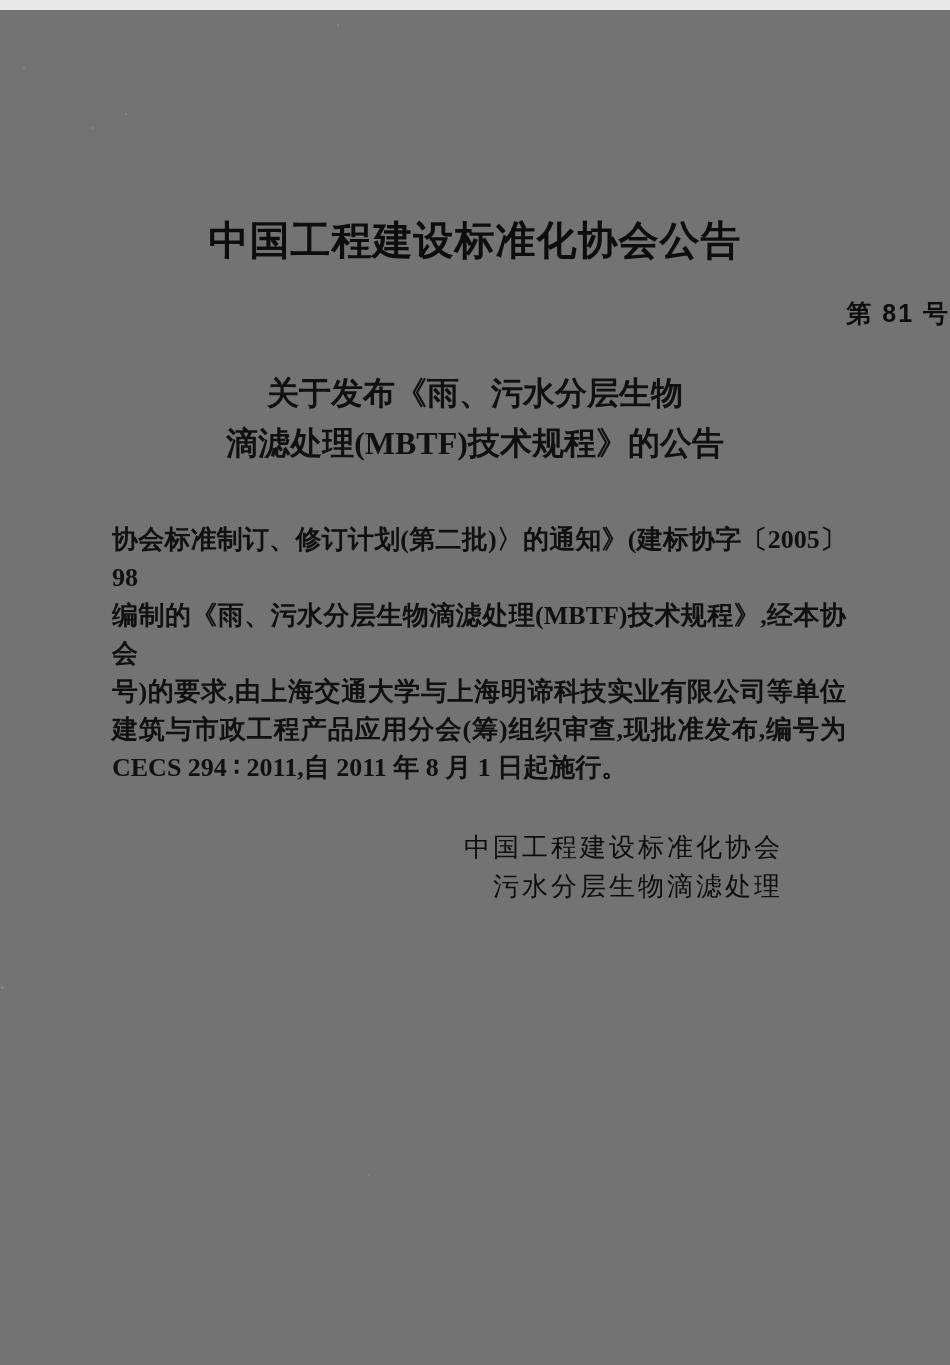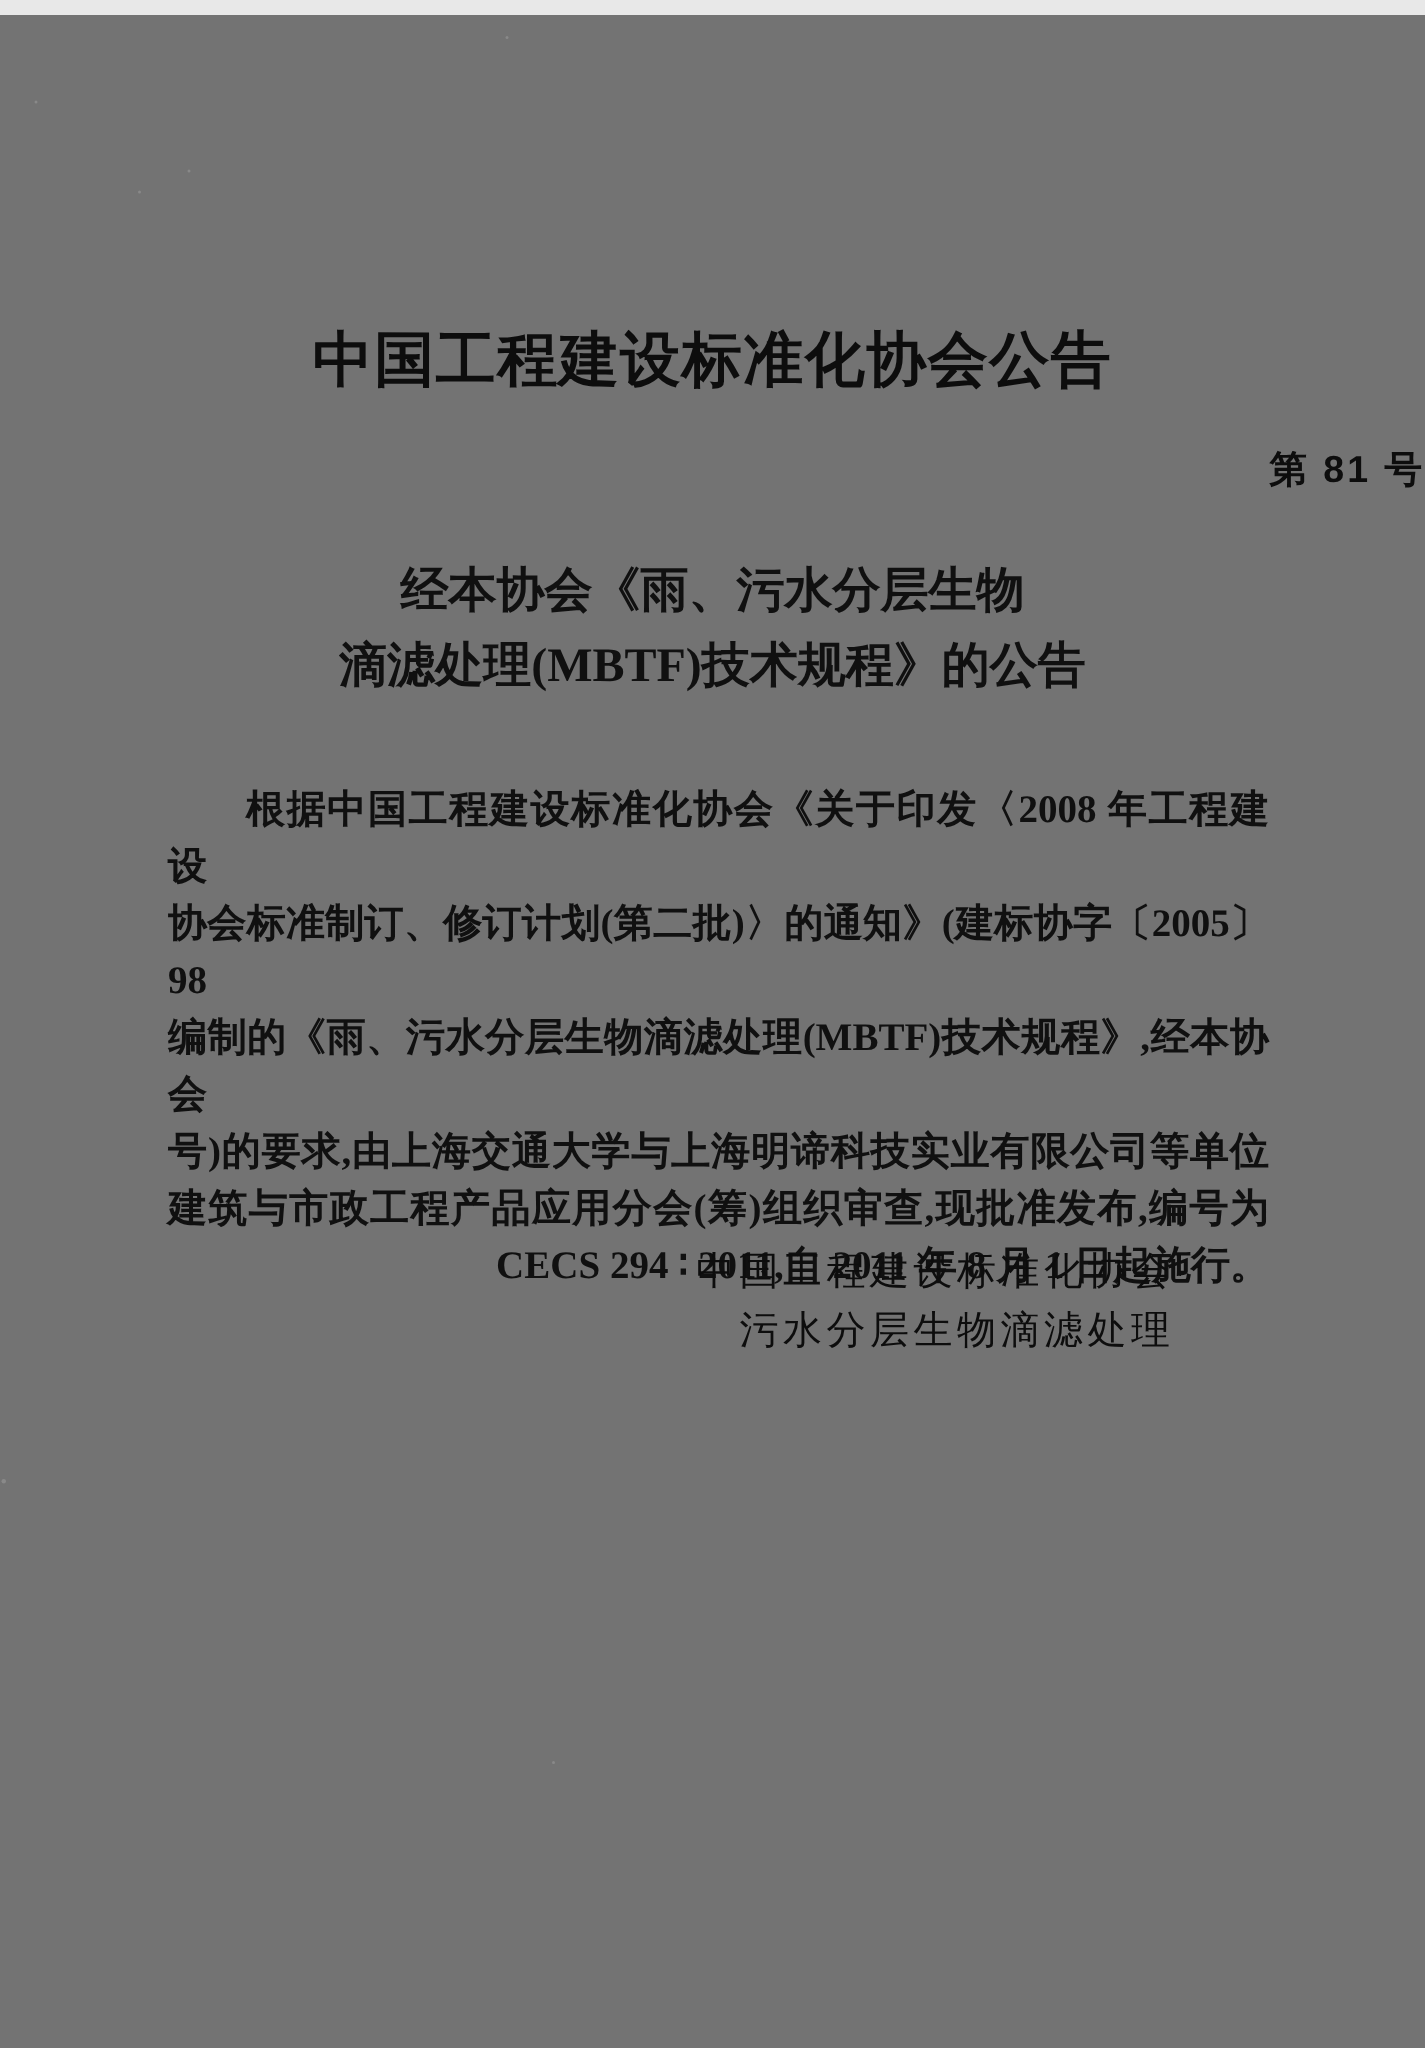--- a/index.html
+++ b/index.html
@@ -63,21 +63,21 @@
     color: #101010;
   }
   .body-text .jline {
     text-align: justify;
     text-align-last: justify;
   }
   .body-text .indent {
     text-indent: 2em;
   }
   .body-text .lastline {
-    text-align: right;
+    text-align: left;
   }
   .signature {
     position: absolute;
     top: 818px;
     right: 167px;
     text-align: right;
     font-family: "Liberation Sans", sans-serif;
     font-weight: 400;
     font-size: 26px;
     line-height: 39px;
@@ -100,26 +100,25 @@
 </head>
 <body>
 
 <div class="page">
 
   <h1 class="org-title">中国工程建设标准化协会公告</h1>
 
   <div class="issue-no">第 81 号</div>
 
   <div class="subject">
-    <div>经本协会《雨、污水分层生物</div>
+    <div>关于发布《雨、污水分层生物</div>
     <div>滴滤处理(MBTF)技术规程》的公告</div>
   </div>
 
   <div class="body-text">
-    <div class="jline indent">根据中国工程建设标准化协会《关于印发〈2008 年工程建设</div>
     <div class="jline">协会标准制订、修订计划(第二批)〉的通知》(建标协字〔2005〕98</div>
     <div class="jline">编制的《雨、污水分层生物滴滤处理(MBTF)技术规程》,经本协会</div>
     <div class="jline">号)的要求,由上海交通大学与上海明谛科技实业有限公司等单位</div>
     <div class="jline">建筑与市政工程产品应用分会(筹)组织审查,现批准发布,编号为</div>
     <div class="lastline">CECS 294 ∶ 2011,自 2011 年 8 月 1 日起施行。</div>
   </div>
 
   <div class="signature">
     <div>中国工程建设标准化协会</div>
     <div>污水分层生物滴滤处理</div>

